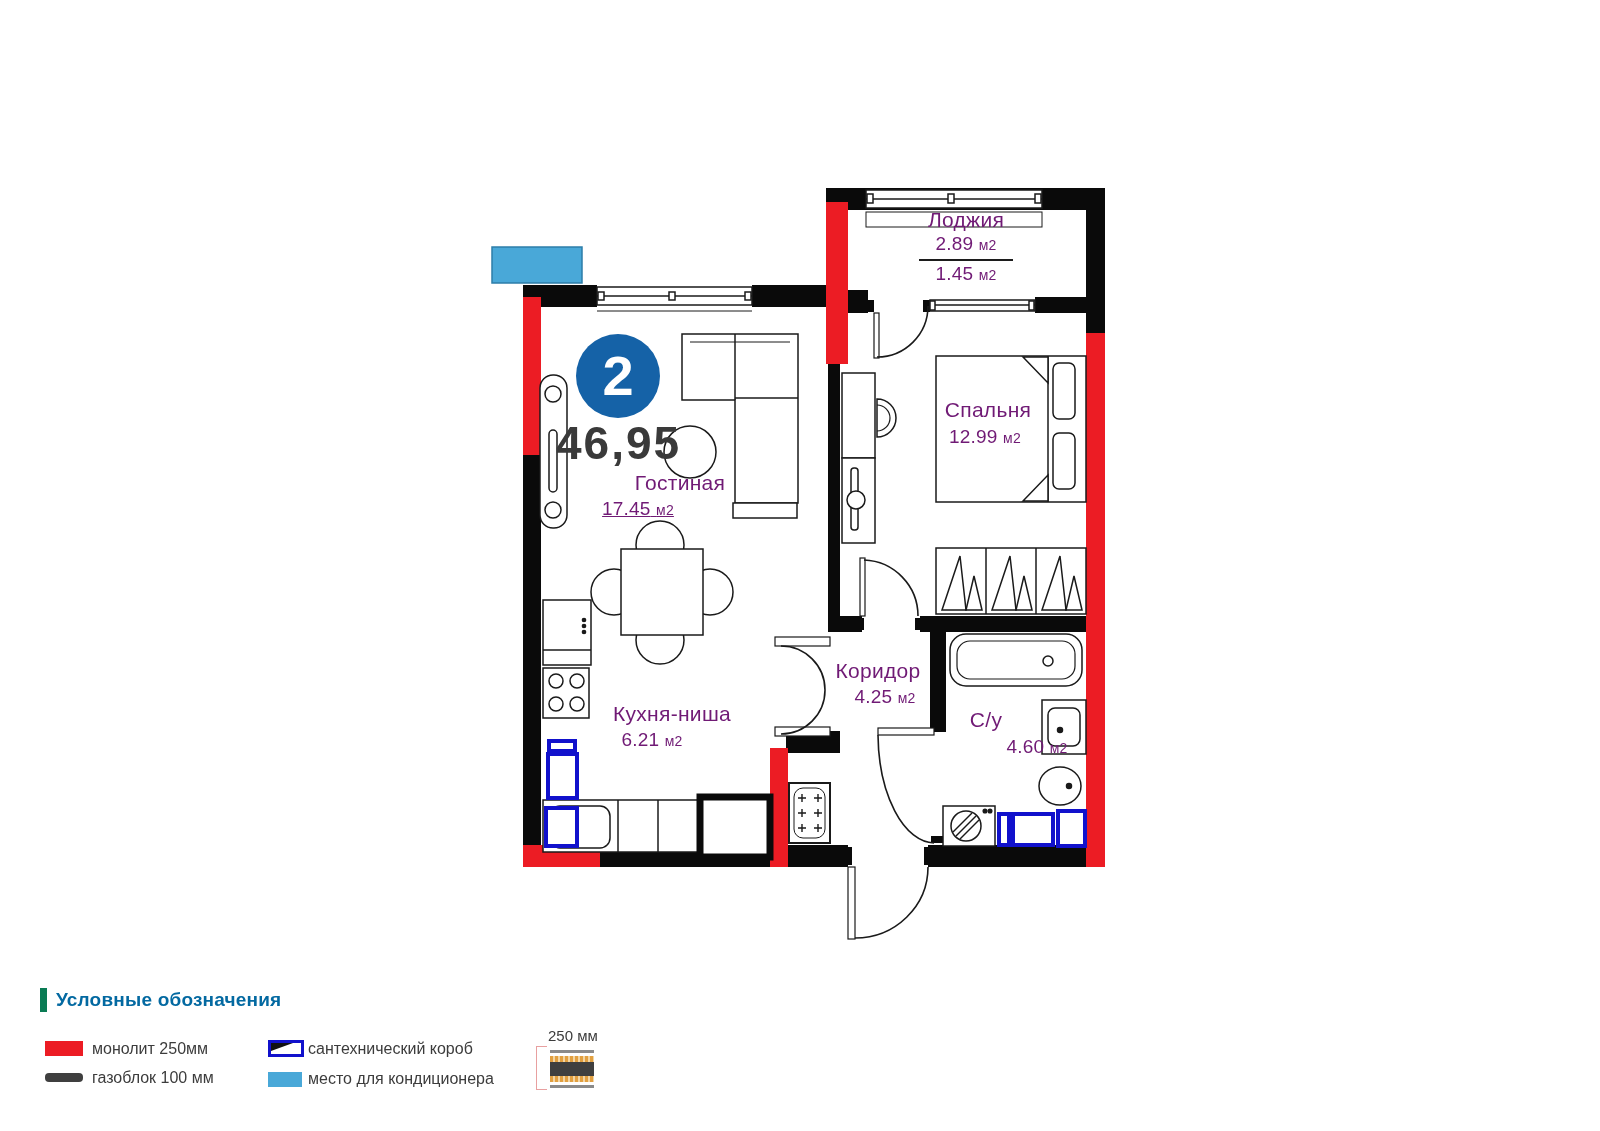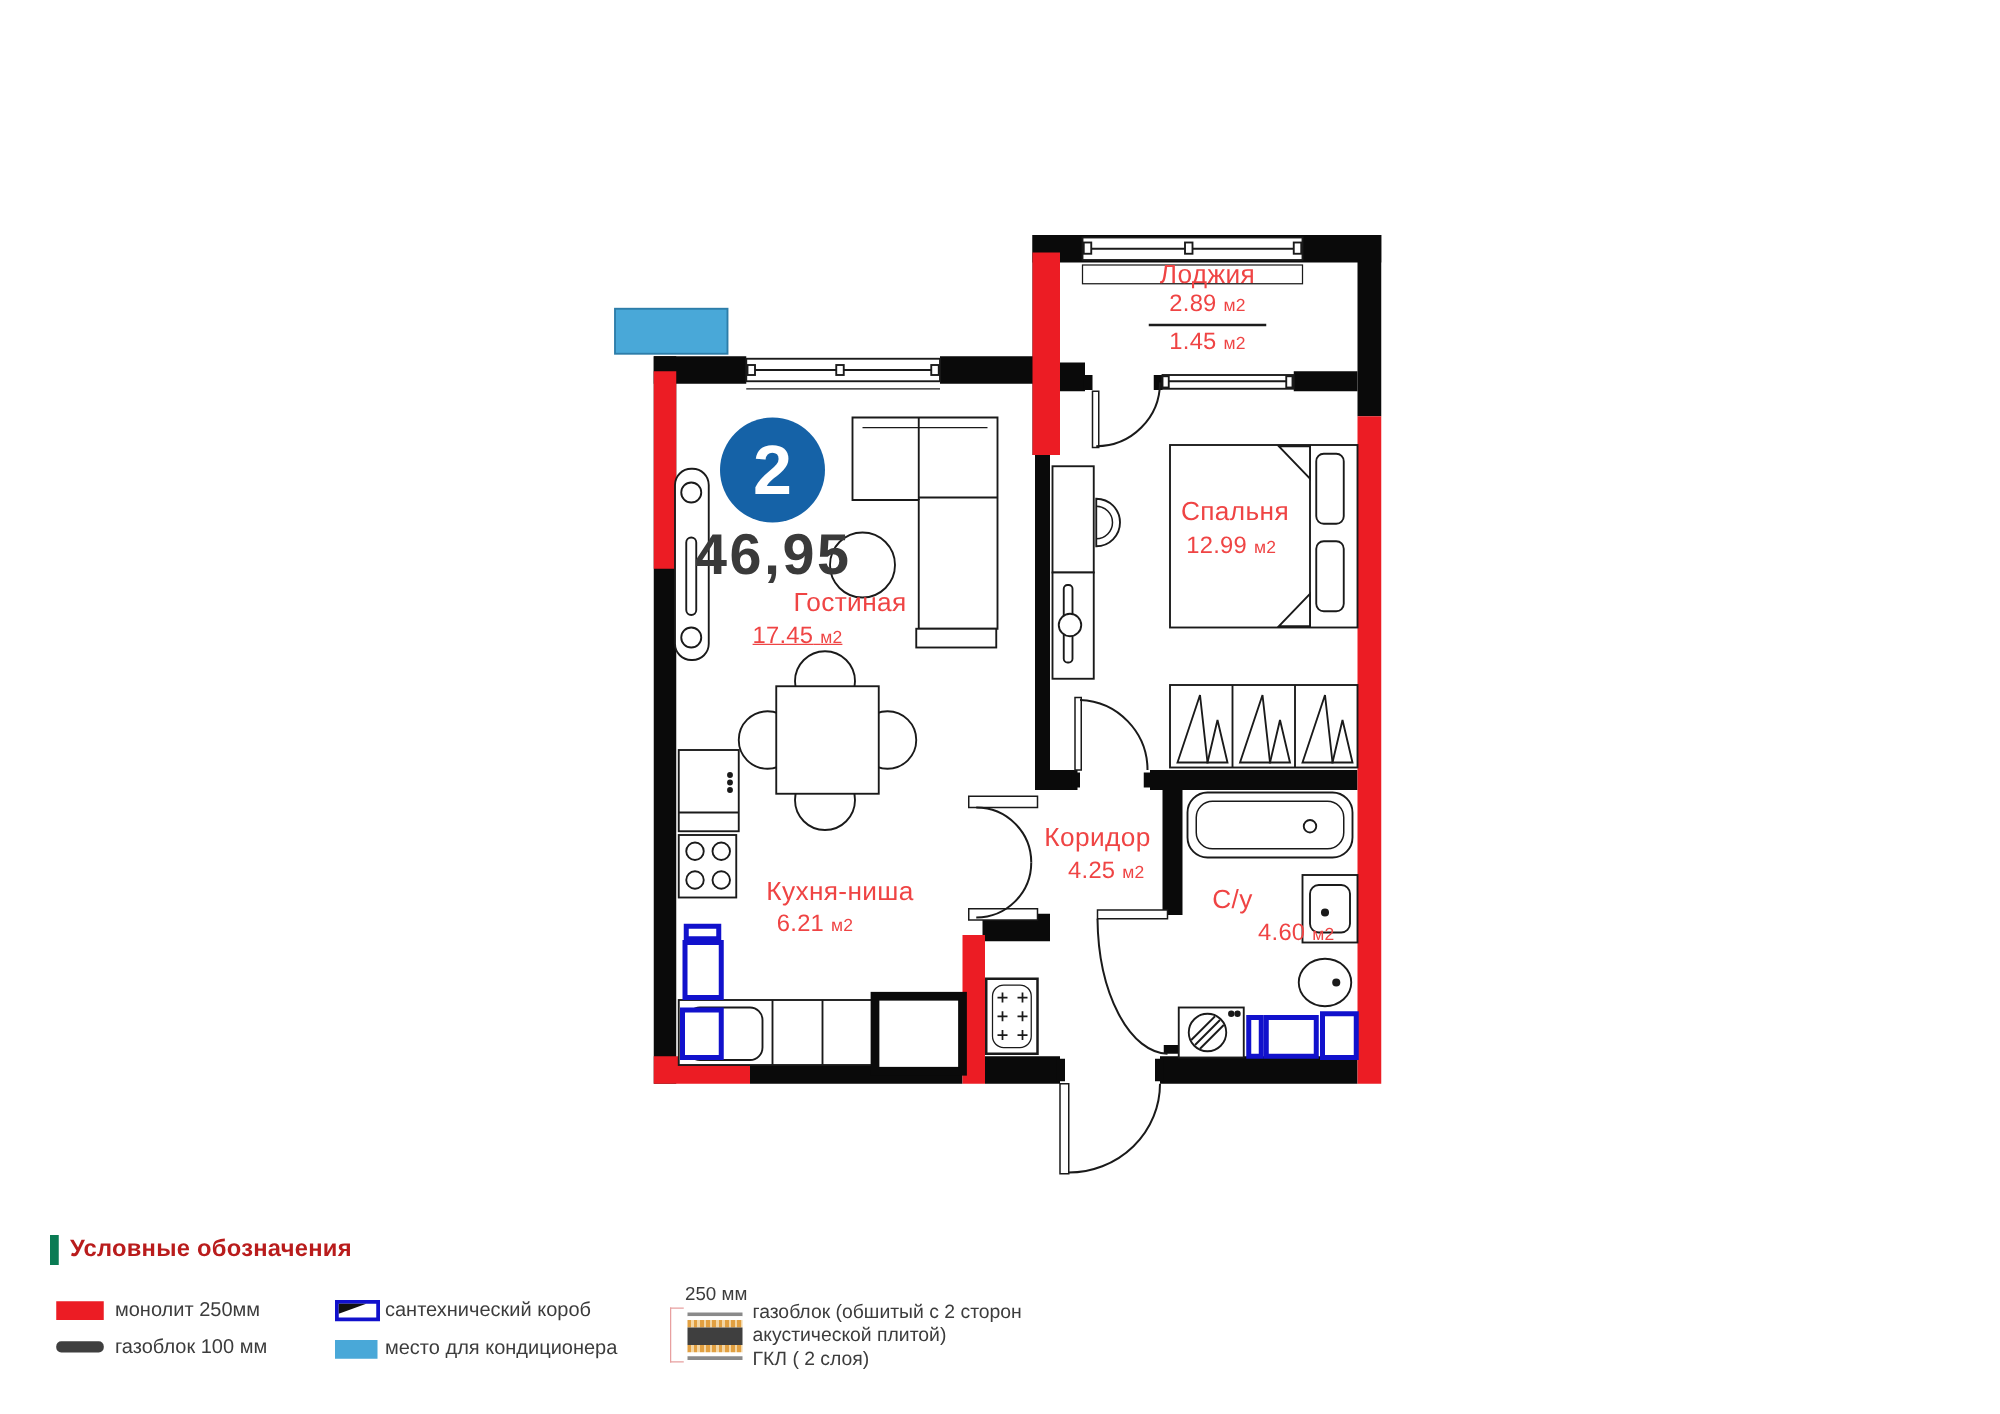--- a/index.html
+++ b/index.html
@@ -1,30 +1,30 @@
 <!DOCTYPE html>
 <html><head>
 <meta charset="utf-8">
 <style>
   html,body{margin:0;padding:0;background:#fff;}
   body{width:1600px;height:1131px;overflow:hidden;font-family:"Liberation Sans",sans-serif;}
   #stage{position:relative;width:1600px;height:1131px;background:#fff;}
   #plan-svg{position:absolute;left:0;top:0;}
-  .lbl{position:absolute;color:#ef4444;white-space:nowrap;}
+  .lbl{position:absolute;color:#701a75;white-space:nowrap;}
   .room-name{font-size:21px;letter-spacing:.3px;transform:translateX(-50%);}
   .room-area{font-size:19px;letter-spacing:.2px;transform:translateX(-50%);}
   .room-area .m2{font-size:14px;}
   .fraction-line{position:absolute;width:94px;height:0;border-top:2px solid #1c1c1c;}
   .badge{position:absolute;width:84px;height:84px;border-radius:50%;background:#1562a7;
          display:flex;align-items:center;justify-content:center;}
   .badge span{color:#fff;font-size:56px;font-weight:bold;line-height:1;}
   .total{position:absolute;font-size:46px;font-weight:bold;color:#3a3a3a;letter-spacing:2px;}
   
   .legend-title-bar{position:absolute;width:7px;height:24px;background:#0a7b54;}
-  .legend-title{position:absolute;font-size:19px;font-weight:bold;color:#b91c1c;letter-spacing:.2px;}
+  .legend-title{position:absolute;font-size:19px;font-weight:bold;color:#0369a1;letter-spacing:.2px;}
   .sw{position:absolute;}
   .sw-red{width:38px;height:15px;background:#ec1c24;}
   .sw-gas{width:38px;height:9px;background:#3f3f3f;border-radius:4px;}
   .sw-plumb{width:30px;height:11px;background:#fff;border:3px solid #1111cc;position:absolute;}
   .sw-plumb .wedge{position:absolute;left:0;top:0;width:0;height:0;
       border-top:8px solid #111;border-right:22px solid transparent;}
   .sw-ac{width:34px;height:15px;background:#49a8d8;}
   .legend-label{position:absolute;font-size:16px;color:#3c3c3c;}
   .gkl-size{position:absolute;font-size:15px;color:#3c3c3c;text-align:right;}
   .gkl-swatch{position:absolute;width:44px;height:38px;display:flex;flex-direction:column;}
@@ -293,19 +293,14 @@
   <div class="gkl-bracket" style="left:536px;top:1046px;"></div>
   <div class="gkl-swatch" style="left:550px;top:1050px;">
     <div class="l-gray"></div>
       <div class="l-white"></div>
       <div class="l-orange"></div>
     <div class="l-dark"></div>
     <div class="l-orange"></div>
       <div class="l-white"></div>
       <div class="l-gray"></div>
   </div>
-  <div class="gkl-text" style="left:602px;top:1040px;">
-    <div>газоблок (обшитый с 2 сторон</div>
-    <div>акустической плитой)</div>
-    <div>ГКЛ ( 2 слоя)</div>
-  </div>
 
 </div>
 
 </body></html>

